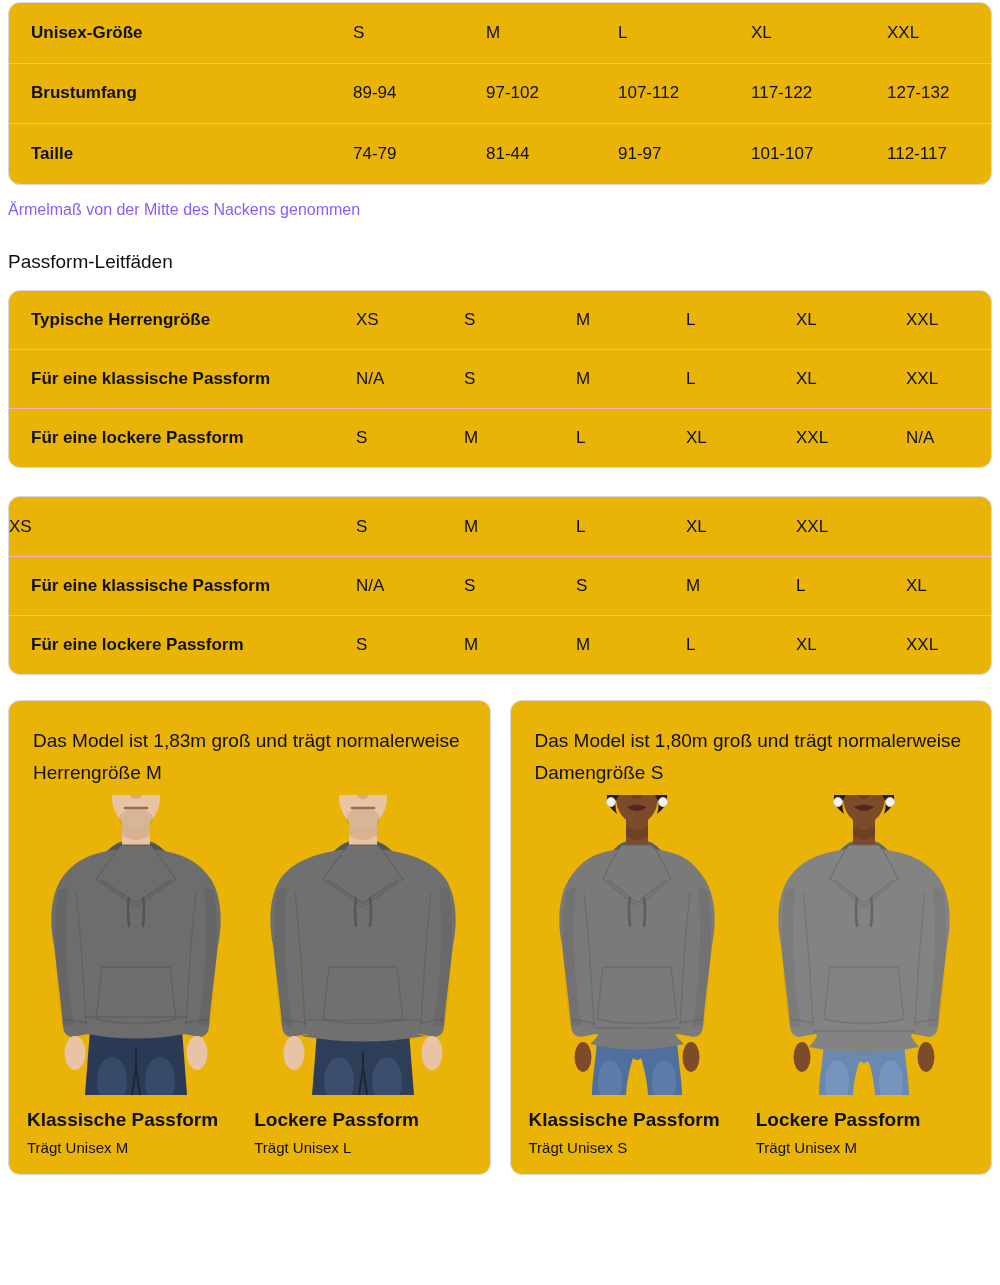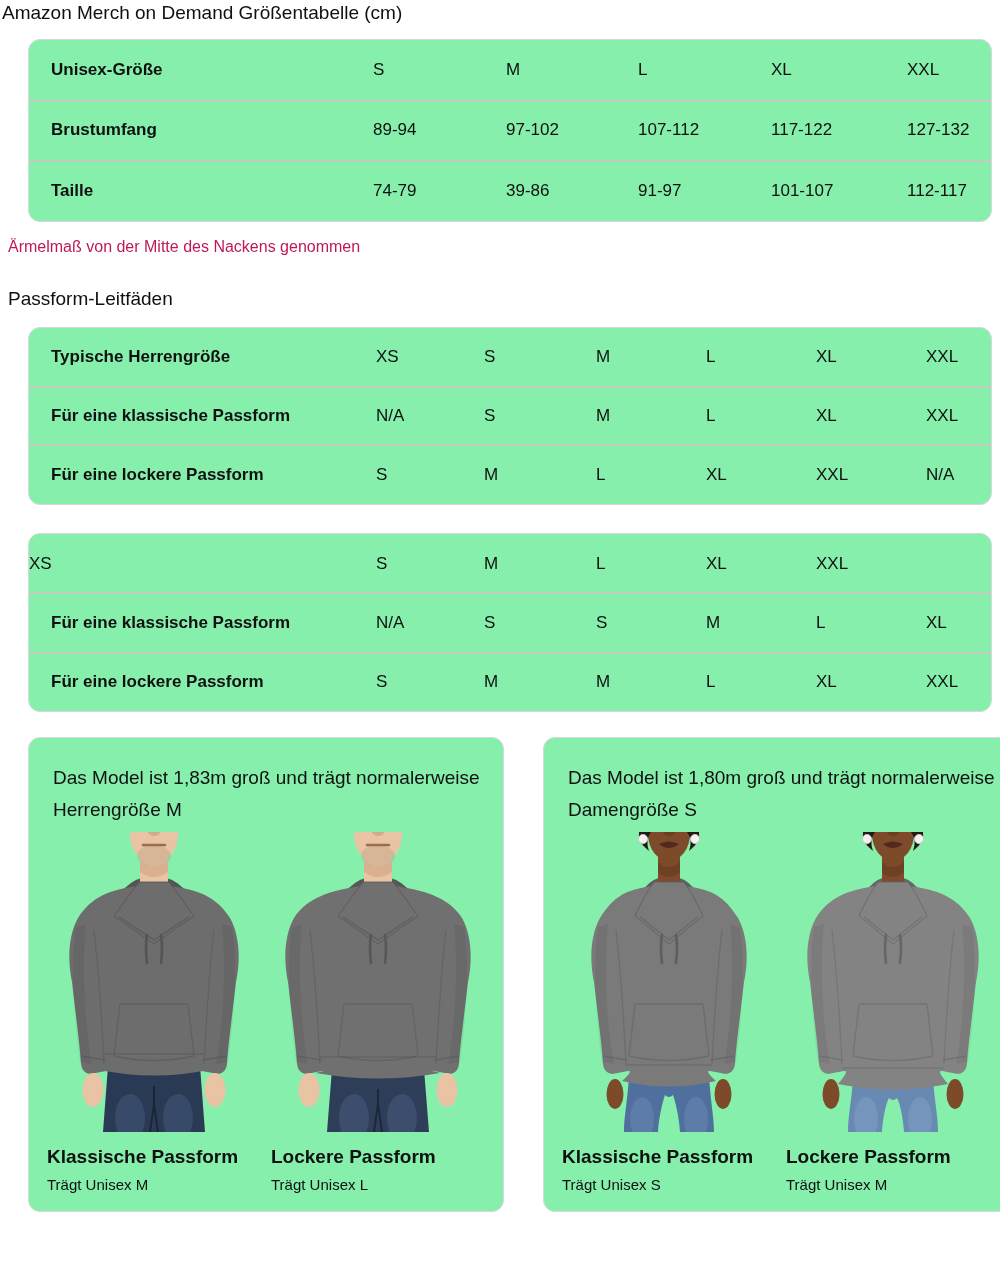--- a/index.html
+++ b/index.html
@@ -1,45 +1,44 @@
 <!DOCTYPE html>
 <html><head>
 <meta charset="utf-8">
 <style>
   html,body{margin:0;padding:0;background:#fff;}
   body{width:1000px;color:#0f1111;font-family:"Liberation Sans",sans-serif;-webkit-font-smoothing:antialiased;}
   .page{width:1000px;box-sizing:border-box;padding:2px 8px 10px 8px;}
   .page-title{font-size:19px;font-weight:400;margin:0 0 15px -6px;color:#0f1111;}
-  .card{background:#86efac;border:1px solid #d5d9d9;border-radius:12px;box-sizing:border-box;margin-left:20px;}
+  .card{background:#eab308;border:1px solid #d5d9d9;border-radius:12px;box-sizing:border-box;}
   .table-card{overflow:hidden;}
   .trow{display:grid;align-items:center;}
   .t1 .trow{grid-template-columns:344px 133px 132px 133px 136px 1fr;height:59.5px;}
   .tfit .trow{grid-template-columns:347px 108px 112px 110px 110px 110px 1fr;height:58.3px;}
   .trow + .trow{border-top:1px solid #f9a8d4;}
   .tlabel{padding-left:22px;font-weight:700;font-size:17px;white-space:nowrap;}
   .tval{font-size:17px;white-space:nowrap;}
-  .note{font-size:16px;margin:16px 0 0 0;color:#be185d;}
+  .note{font-size:16px;margin:16px 0 0 0;color:#8b5cf6;}
   .section-heading{font-size:19px;font-weight:400;margin:32px 0 17px 0;}
   .t2{margin-bottom:28px;}
   .cards-row{display:flex;gap:19px;margin-top:25px;}
   .model-card{flex:1;padding:24px 18px 18px 18px;}
   .card-desc{font-size:19px;line-height:32px;margin:0 4px 6px 6px;}
   .figures{display:flex;gap:10px;}
   .figures figure{margin:0;flex:1;}
   .model-photo{width:214px;height:300px;margin:0 auto;}
   .model-photo svg{display:block;}
   .fit-label{font-weight:700;font-size:19px;margin-top:14px;}
   .size-label{font-size:15px;margin-top:8px;}
 </style>
 </head>
 <body>
 
 <div class="page">
 
-  <h1 class="page-title">Amazon Merch on Demand Größentabelle (cm)</h1>
 
   <section class="card table-card t1">
     <div class="trow">
       <div class="tlabel">Unisex-Größe</div>
       <div class="tval">S</div>
       <div class="tval">M</div>
       <div class="tval">L</div>
       <div class="tval">XL</div>
       <div class="tval">XXL</div>
     </div>
@@ -47,21 +46,21 @@
       <div class="tlabel">Brustumfang</div>
       <div class="tval">89-94</div>
       <div class="tval">97-102</div>
       <div class="tval">107-112</div>
       <div class="tval">117-122</div>
       <div class="tval">127-132</div>
     </div>
     <div class="trow">
       <div class="tlabel">Taille</div>
       <div class="tval">74-79</div>
-      <div class="tval">39-86</div>
+      <div class="tval">81-44</div>
       <div class="tval">91-97</div>
       <div class="tval">101-107</div>
       <div class="tval">112-117</div>
     </div>
   </section>
 
   <p class="note">Ärmelmaß von der Mitte des Nackens genommen</p>
 
   <h2 class="section-heading">Passform-Leitfäden</h2>
 

